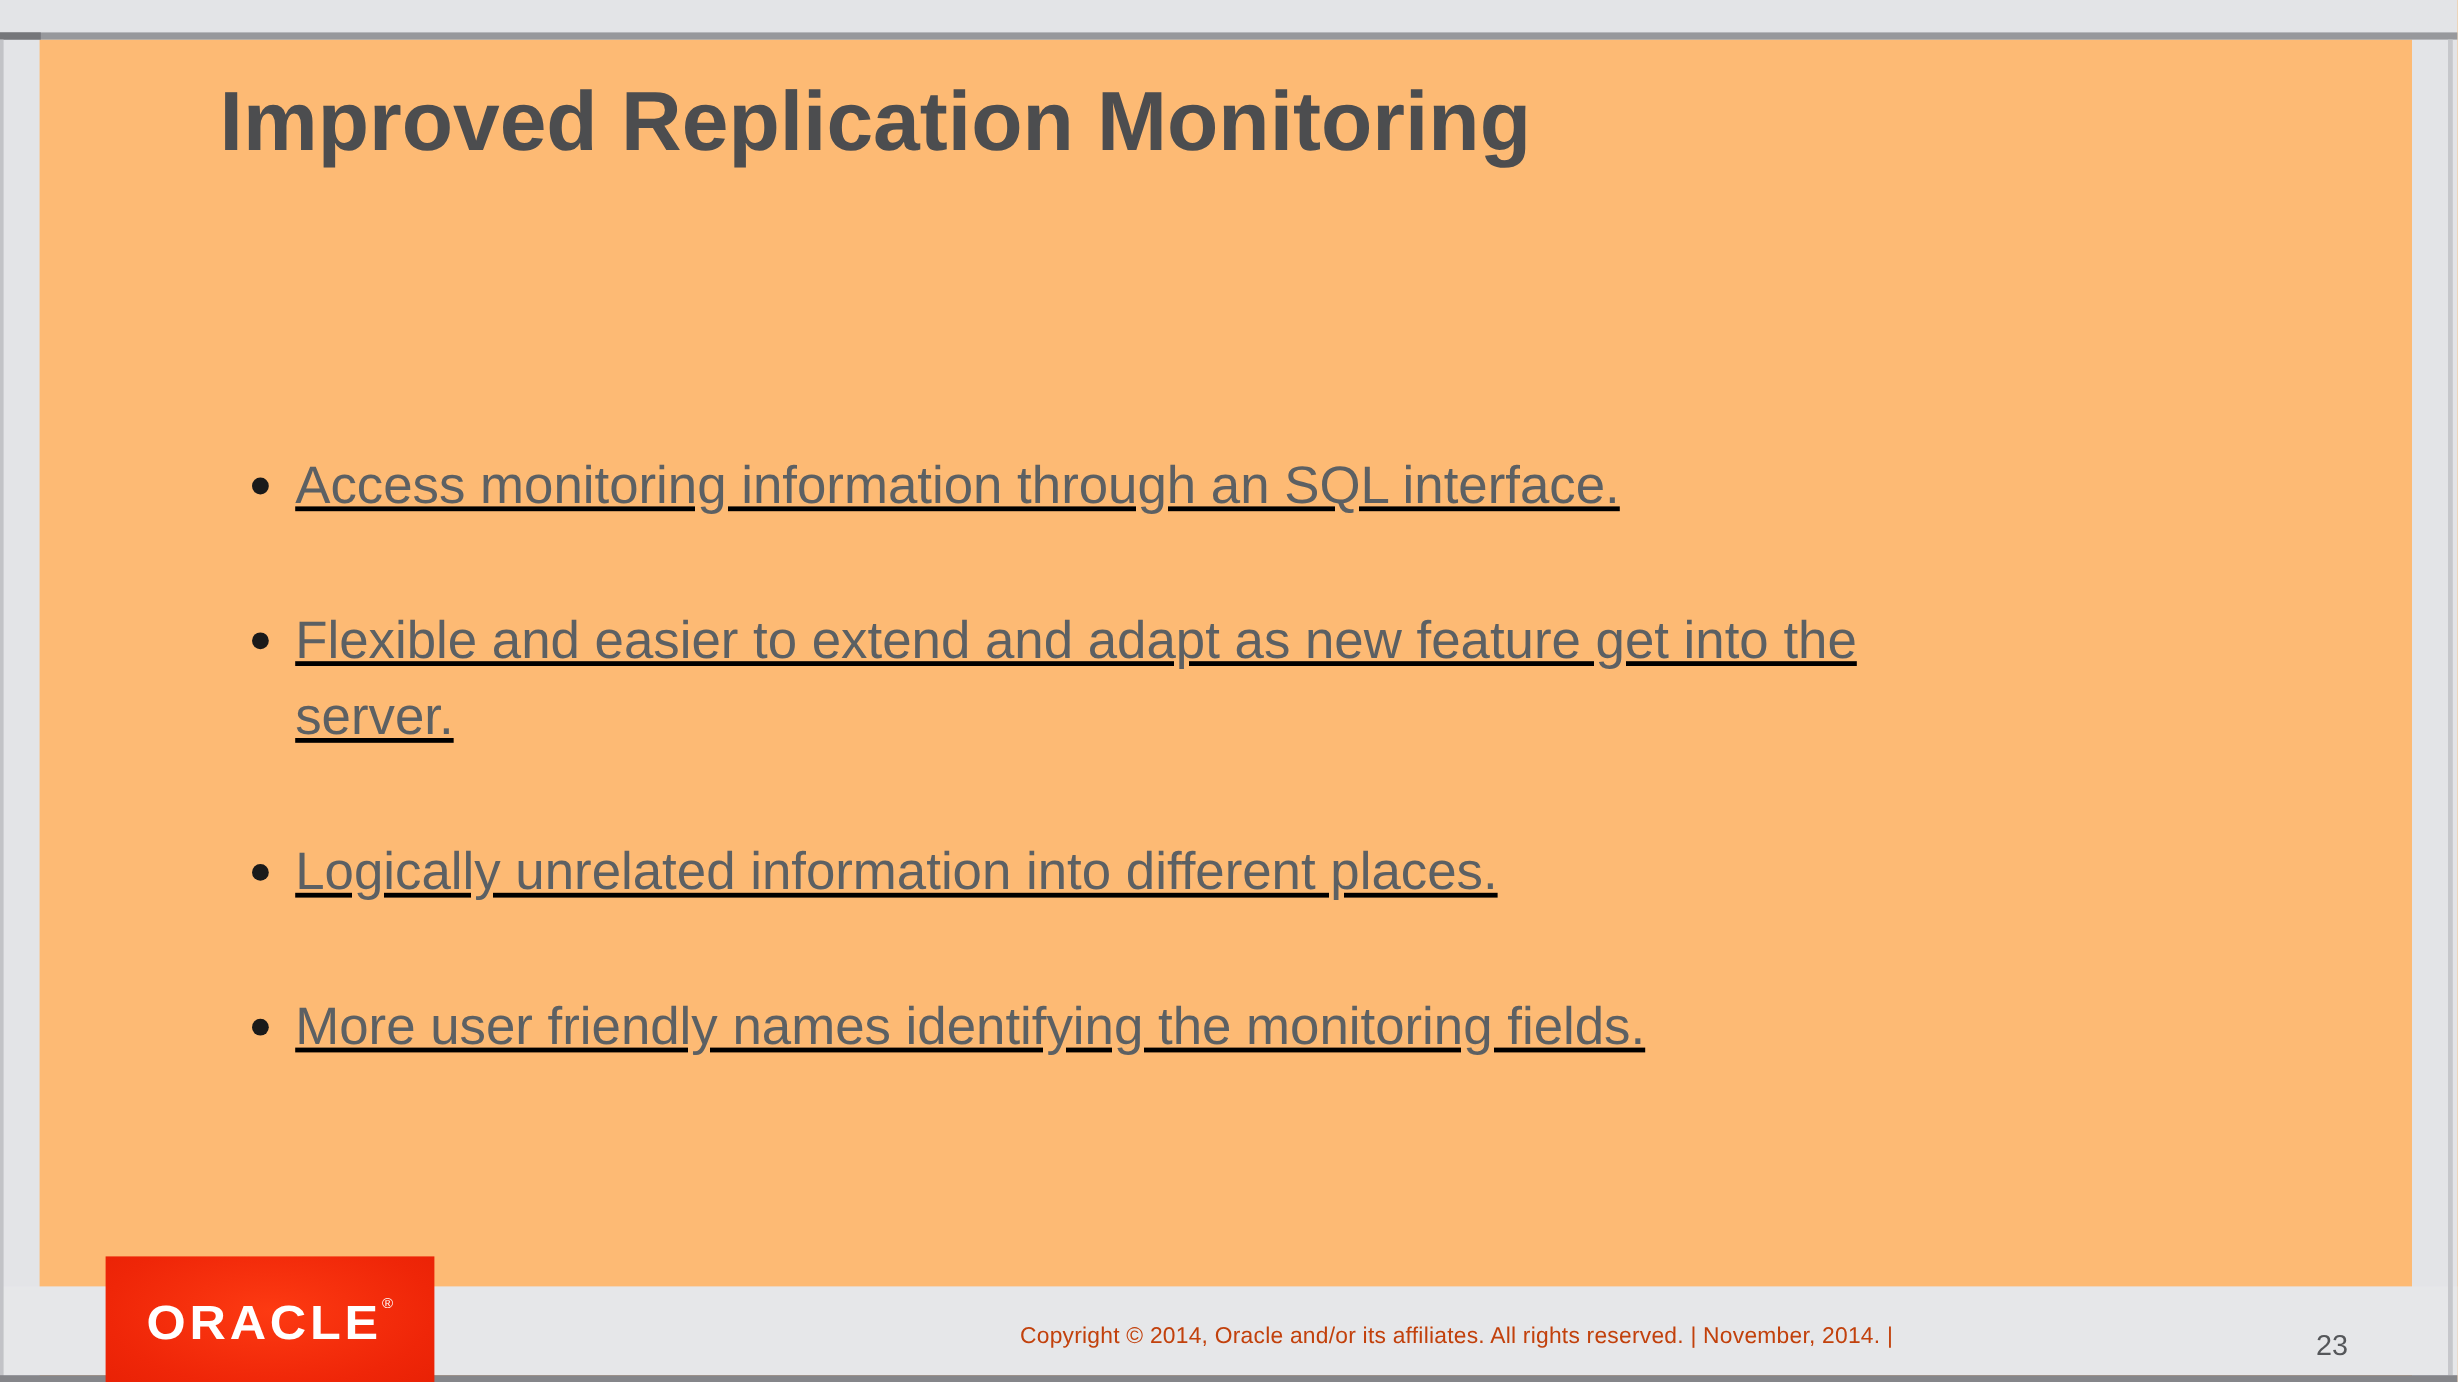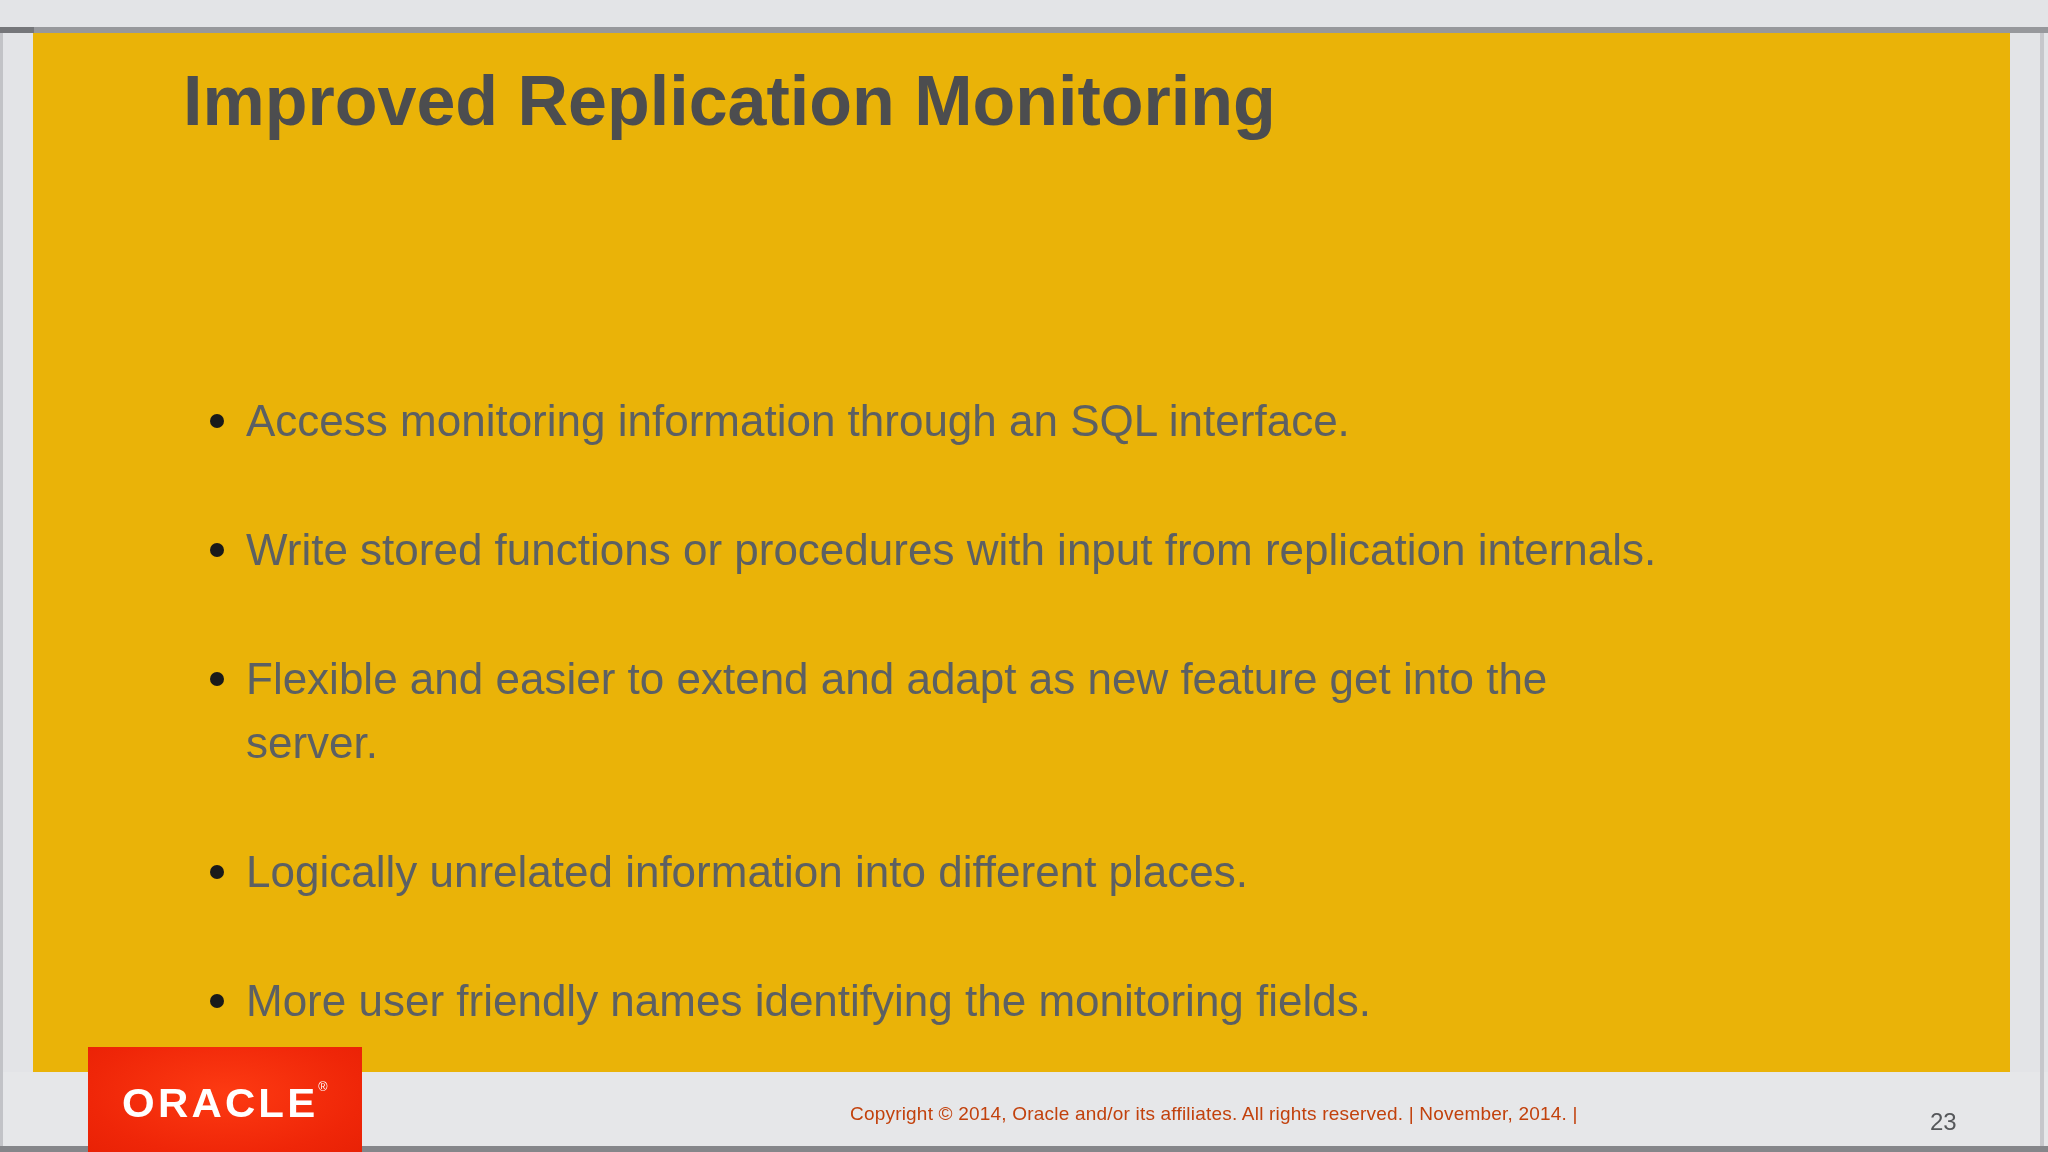--- a/index.html
+++ b/index.html
@@ -14,36 +14,36 @@
   
   .top-line{position:absolute;left:0;top:27px;width:2048px;height:6px;background:#97989c;}
   .top-line-left{position:absolute;left:0;top:27px;width:34px;height:6px;background:#75767a;}
   .left-edge{position:absolute;left:0;top:33px;width:3px;height:1119px;background:#c2c3c7;}
   .right-edge{position:absolute;left:2040px;top:33px;width:4px;height:1113px;background:#c6c7cb;}
   .bottom-line{position:absolute;left:0;top:1146px;width:2048px;height:6px;background:#85868a;}
 
   
   .slide{
     position:absolute;left:33px;top:33px;width:1977px;height:1114px;
-    background:#eab308;
+    background:#fdba74;
   }
   .footer-bar{position:absolute;left:0;top:1072px;width:2048px;height:74px;background:#e6e7e9;}
 
   
   .title{
     position:absolute;left:150px;top:28px;
     font-size:70px;font-weight:700;color:#4c4d4f;letter-spacing:0px;
   }
   .subtitle{
     position:absolute;left:141px;top:229px;
     font-size:54px;font-weight:700;color:#545557;
   }
   ul.bullets{
-    position:absolute;left:213px;top:356px;width:1750px;
-    margin:0;padding:0;list-style:none;
+    position:absolute;left:213px;top:340px;width:1750px;
+    margin:0;padding:0;list-style:none;text-decoration:underline;
   }
   ul.bullets li{
     position:relative;
     margin:0 0 65px 0;
     font-size:44px;line-height:64px;color:#5c6063;
     white-space:pre-line;
   }
   ul.bullets li::before{
     content:"";
     position:absolute;left:-36px;top:25px;
@@ -80,21 +80,20 @@
 <body>
 
 <div class="stage">
 
   <div class="slide">
     <div class="title">Improved Replication Monitoring</div>
 
 
     <ul class="bullets">
       <li>Access monitoring information through an SQL interface.</li>
-      <li>Write stored functions or procedures with input from replication internals.</li>
       <li>Flexible and easier to extend and adapt as new feature get into the
 server.</li>
       <li>Logically unrelated information into different places.</li>
       <li>More user friendly names identifying the monitoring fields.</li>
     </ul>
   </div>
 
   <div class="footer-bar"></div>
 
   <div class="oracle-box">

